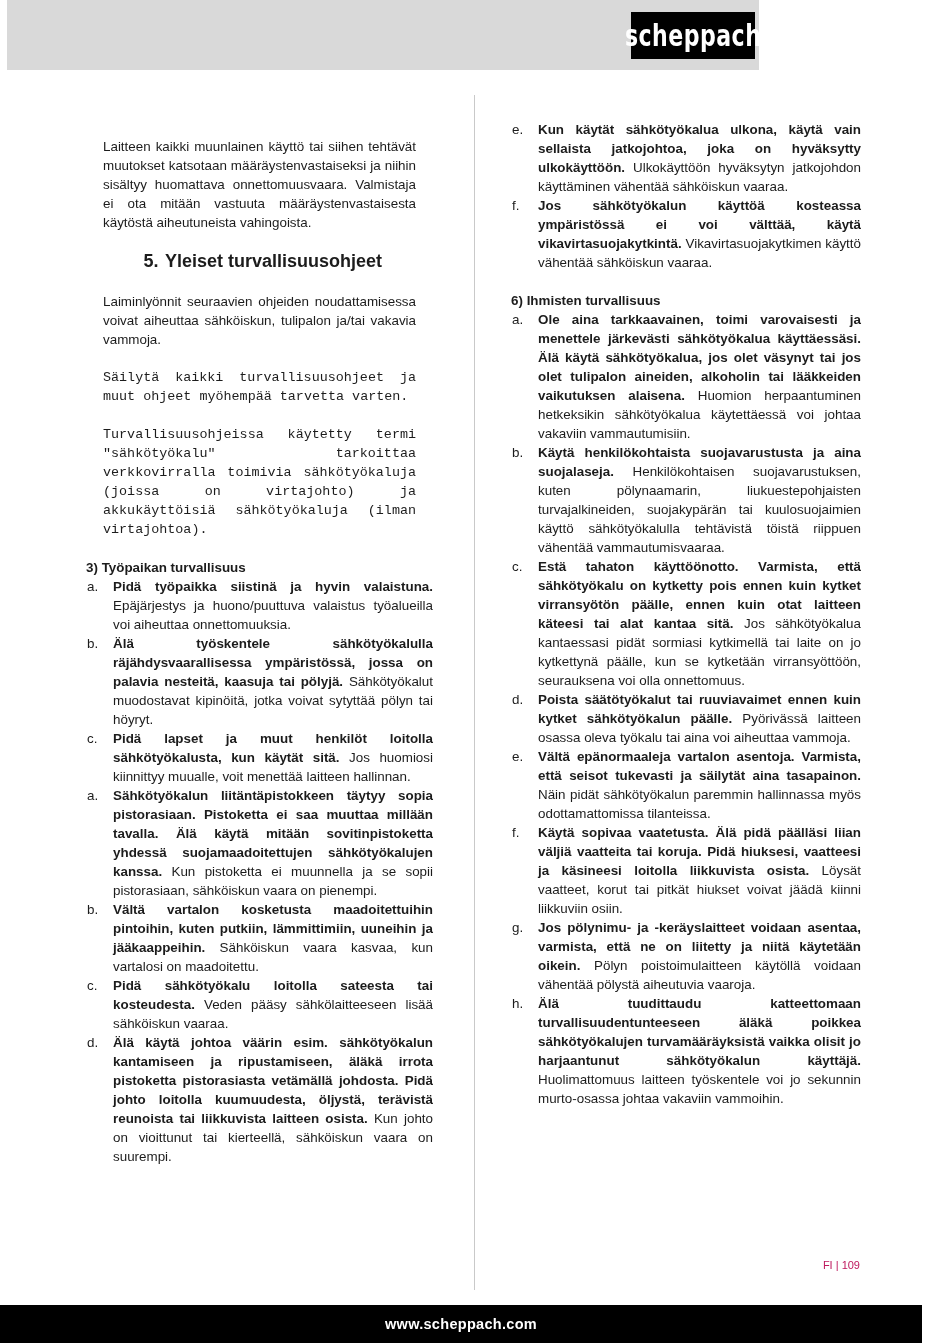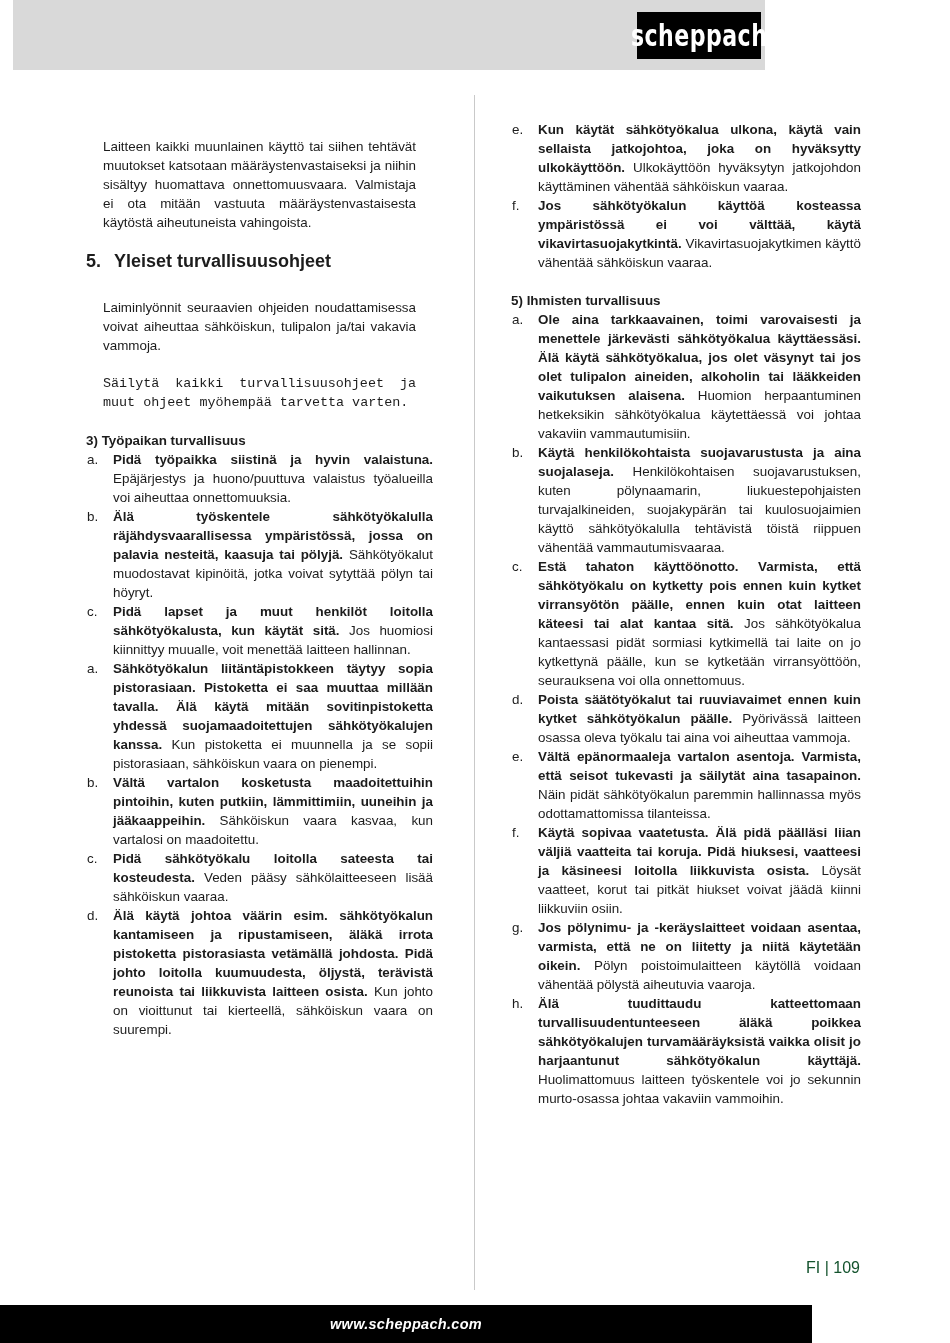--- a/index.html
+++ b/index.html
@@ -1,53 +1,53 @@
 <!DOCTYPE html>
 <html><head>
 <meta charset="utf-8">
 <style>
   html,body { margin:0; padding:0; background:#ffffff; }
   .page {
     position:relative; width:950px; height:1343px; background:#ffffff;
     font-family:"Liberation Sans", sans-serif; color:#1c1c1c; overflow:hidden;
   }
   .header-bar {
-    position:absolute; top:0; left:13px; width:752px; height:70px; background:#d9d9d9;
+    position:absolute; top:0; left:7px; width:752px; height:70px; background:#d9d9d9;
   }
   .logo-box {
     position:absolute; top:12px; right:4px; width:124px; height:47px; background:#000;
     display:flex; align-items:center; justify-content:center;
   }
   .logo-text {
     color:#fff; font-weight:bold; font-size:24px; letter-spacing:0.5px;
     font-family:"DejaVu Sans", sans-serif; transform:scaleY(1.25) scaleX(0.92);
   }
   .divider {
     position:absolute; left:474px; top:95px; height:1195px; width:1px; background:#c9c9c9;
   }
   .col {
     position:absolute; top:120px; font-size:13.4px; line-height:19px; text-align:justify;
   }
   .col-left  { left:86px;  width:347px; }
   .col-right { left:511px; width:350px; }
   .para { margin:17px; }
   .mt { margin-top:19px;font-family:Liberation Mono, monospace; }
   .b { font-weight:bold; }
-  .h5 { font-size:18px; font-weight:bold; text-align:left; margin:17px 0 25px 0; line-height:24px; }
+  .h5 { font-size:18px; font-weight:bold; text-align:center; margin:17px 0 19px 0; line-height:24px; }
   .h5-num { display:inline-block; min-width:28px; }
   .sub { font-weight:bold; text-align:left; margin-top:19px; }
   .item { position:relative; padding-left:27px; }
   .item .lbl { position:absolute; left:1px; top:0; text-align:left; }
   .warn-icon { font-weight:bold; font-family:"DejaVu Sans", sans-serif; }
   .page-number {
-    position:absolute; top:1259px; right:90px; font-size:16px; color:#14532d;
+    position:absolute; top:1259px; right:90px; font-size:11px; color:#be185d;
   }
   .footer-bar {
-    position:absolute; left:0; bottom:0; width:812px; height:38px; background:#000;
-    display:flex; align-items:center; justify-content:center;font-style:italic;
+    position:absolute; left:0; bottom:0; width:922px; height:38px; background:#000;
+    display:flex; align-items:center; justify-content:center;
   }
   .footer-url { color:#fff; font-weight:bold; font-size:14.5px; letter-spacing:0.3px; }
 </style>
 </head>
 <body>
 
 <div class="page">
 
   <div class="header-bar">
     <div class="logo-box">
@@ -61,20 +61,21 @@
     <p class="para">Laitteen kaikki muunlainen käyttö tai siihen tehtävät muutokset katsotaan määräystenvastaiseksi ja niihin sisältyy huomattava onnettomuusvaara. Valmistaja ei ota mitään vastuuta määräystenvastaisesta käytöstä aiheutuneista vahingoista.</p>
 
     <div class="h5">
       <span class="h5-num">5.</span><span>Yleiset turvallisuusohjeet</span>
     </div>
 
     <p class="para">Laiminlyönnit seuraavien ohjeiden noudattamisessa voivat aiheuttaa sähköiskun, tulipalon ja/tai vakavia vammoja.</p>
 
     <p class="para mt">Säilytä kaikki turvallisuusohjeet ja muut ohjeet myöhempää tarvetta varten.</p>
 
+    <p class="para mt">Turvallisuusohjeissa käytetty termi "sähkötyökalu" tarkoittaa verkkovirralla toimivia sähkötyökaluja (joissa on virtajohto) ja akkukäyttöisiä sähkötyökaluja (ilman virtajohtoa).</p>
 
     <div class="sub">3) Työpaikan turvallisuus</div>
 
     <div class="item">
       <span class="lbl">a.</span>
       <span class="b">Pidä työpaikka siistinä ja hyvin valaistuna.</span>
       <span>Epäjärjestys ja huono/puuttuva valaistus työalueilla voi aiheuttaa onnettomuuksia.</span>
     </div>
     <div class="item">
       <span class="lbl">b.</span>
@@ -115,21 +116,21 @@
       <span class="lbl">e.</span>
       <span class="b">Kun käytät sähkötyökalua ulkona, käytä vain sellaista jatkojohtoa, joka on hyväksytty ulkokäyttöön.</span>
       <span>Ulkokäyttöön hyväksytyn jatkojohdon käyttäminen vähentää sähköiskun vaaraa.</span>
     </div>
     <div class="item">
       <span class="lbl">f.</span>
       <span class="b">Jos sähkötyökalun käyttöä kosteassa ympäristössä ei voi välttää, käytä vikavirtasuojakytkintä.</span>
       <span>Vikavirtasuojakytkimen käyttö vähentää sähköiskun vaaraa.</span>
     </div>
 
-    <div class="sub">5) Ihmisten turvallisuus</div>
+    <div class="sub">6) Ihmisten turvallisuus</div>
 
     <div class="item">
       <span class="lbl">a.</span>
       <span class="b">Ole aina tarkkaavainen, toimi varovaisesti ja menettele järkevästi sähkötyökalua käyttäessäsi. Älä käytä sähkötyökalua, jos olet väsynyt tai jos olet tulipalon aineiden, alkoholin tai lääkkeiden vaikutuksen alaisena.</span>
       <span>Huomion herpaantuminen hetkeksikin sähkötyökalua käytettäessä voi johtaa vakaviin vammautumisiin.</span>
     </div>
     <div class="item">
       <span class="lbl">b.</span>
       <span class="b">Käytä henkilökohtaista suojavarustusta ja aina suojalaseja.</span>
       <span>Henkilökohtaisen suojavarustuksen, kuten pölynaamarin, liukuestepohjaisten turvajalkineiden, suojakypärän tai kuulosuojaimien käyttö sähkötyökalulla tehtävistä töistä riippuen vähentää vammautumisvaaraa.</span>

